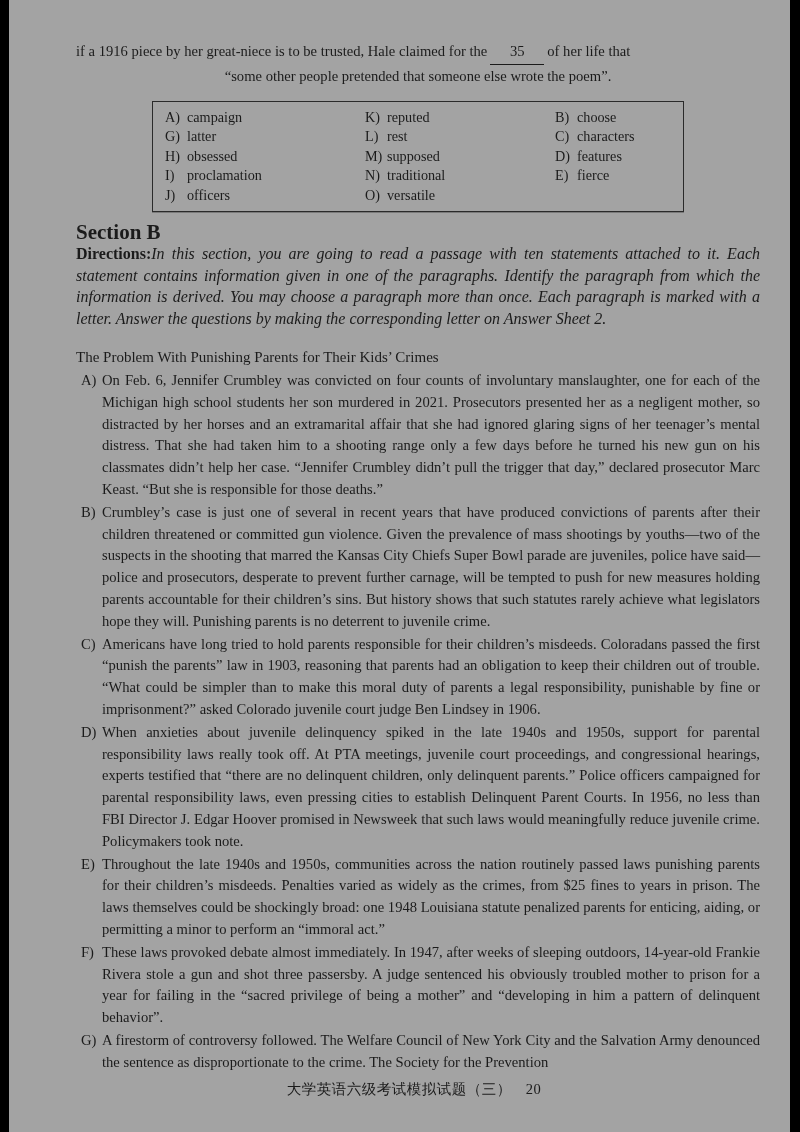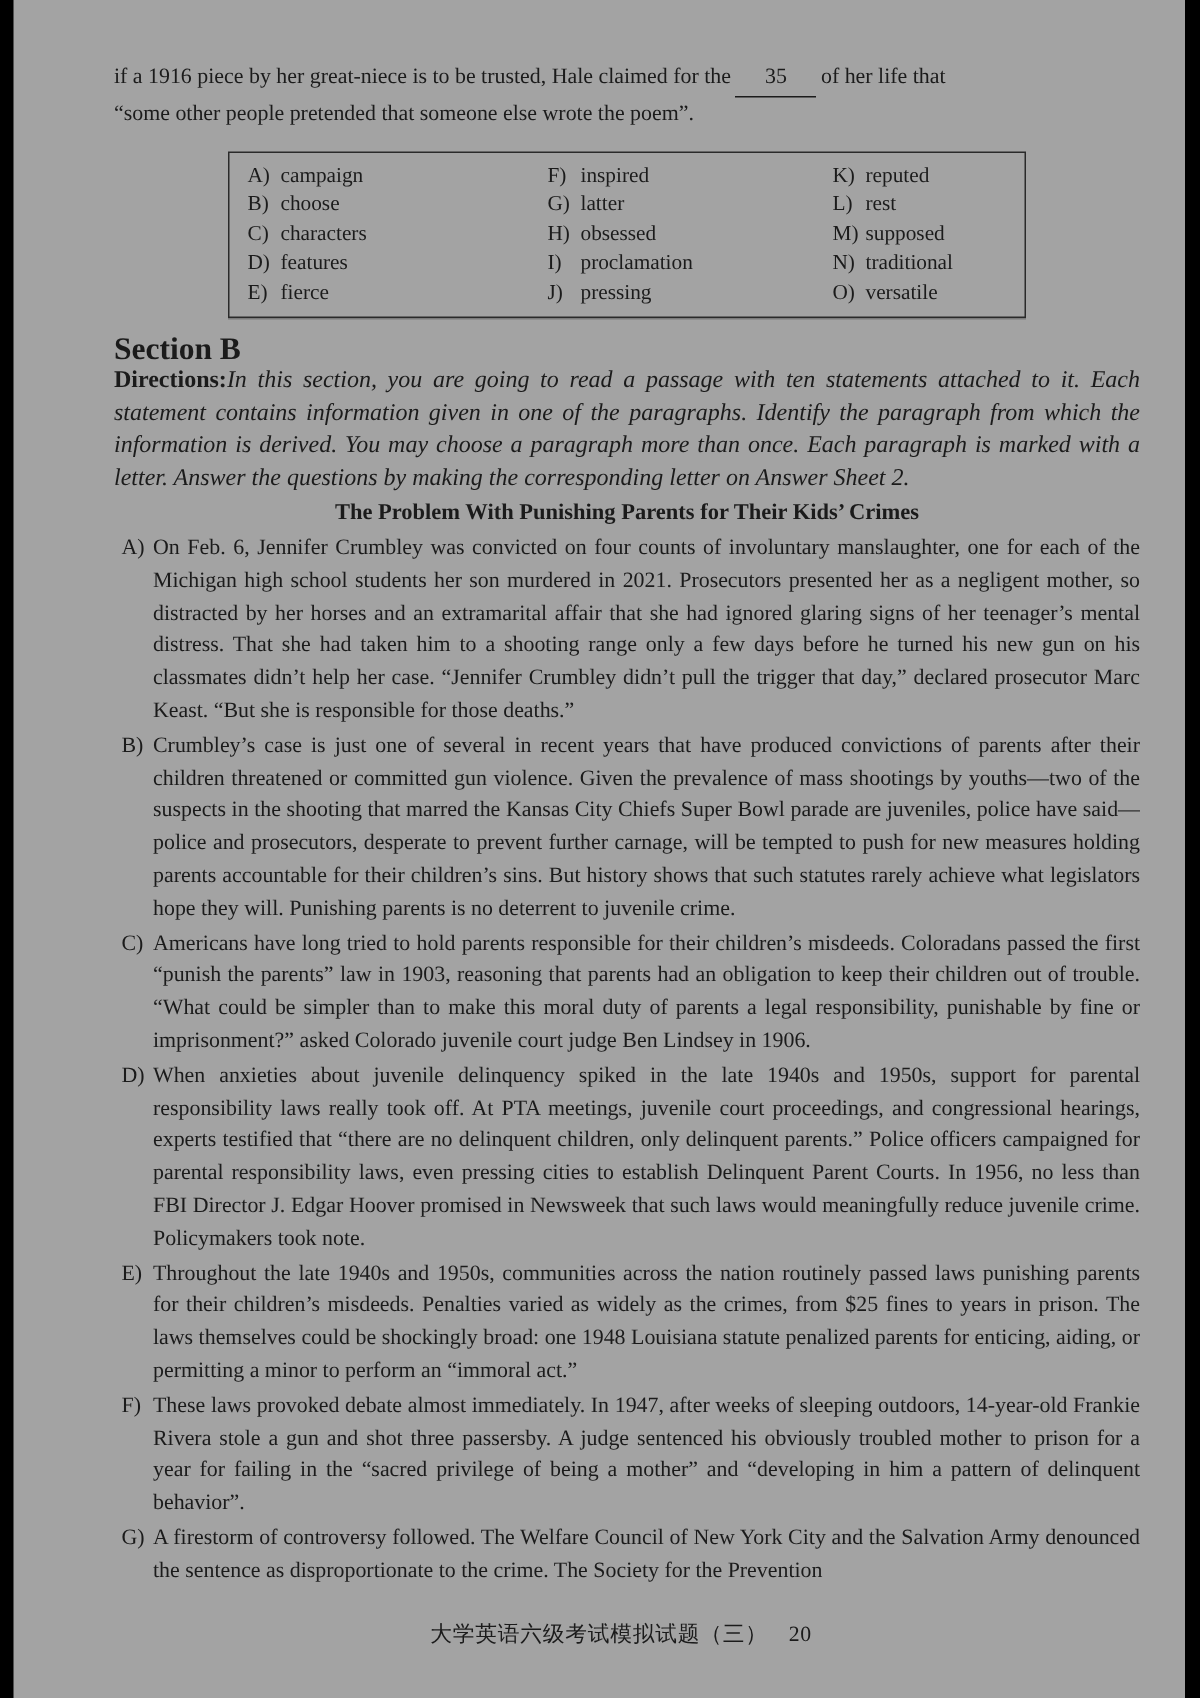--- a/index.html
+++ b/index.html
@@ -42,21 +42,21 @@
     top: 40px;
     width: 684px;
   }
 
   .lead-line {
     font-size: 14.6px;
     line-height: 22.5px;
     text-align: justify;
     margin: 0 0 2px 0;
   }
-  .lead-line .l2 { text-align: left; }
+  .lead-line .l2 { text-align: center; }
 
   .blank-answer {
     display: inline-block;
     min-width: 46px;
     text-align: center;
     border-bottom: 1.4px solid #1b1b1b;
     padding: 0 4px 1px 4px;
     margin: 0 3px;
     font-size: 14.6px;
   }
@@ -95,25 +95,25 @@
     text-align: justify;
     margin: 0;
   }
   .directions .dir-label {
     font-weight: bold;
     font-style: normal;
   }
   .directions .dir-body { font-style: italic; }
 
   .passage-title {
-    text-align: center;
-    font-weight: bold;
+    text-align: left;
+    font-weight: normal;
     font-size: 15px;
     line-height: 22px;
-    margin: 2px 0 2px 0;
+    margin: 17px 0 2px 0;
   }
 
   
   .plist { margin: 0; padding: 0; }
   .pitem {
     display: flex;
     align-items: flex-start;
     margin: 0 0 1px 0;
   }
   .pitem .pkey {
@@ -154,37 +154,36 @@
   <div class="content">
 
     <div class="lead-line">
       <span>if a 1916 piece by her great-niece is to be trusted, Hale claimed for the</span><span class="blank-answer">35</span><span>of her life that</span>
       <div class="l2">“some other people pretended that someone else wrote the poem”.</div>
     </div>
 
     <div class="wordbank">
       <div class="wordbank-grid">
         <div class="wb-cell"><span class="wb-key">A)</span><span>campaign</span></div>
-        <div class="wb-cell"><span class="wb-key">F)</span><span>inspired</span></div>
         <div class="wb-cell"><span class="wb-key">K)</span><span>reputed</span></div>
 
         <div class="wb-cell"><span class="wb-key">B)</span><span>choose</span></div>
         <div class="wb-cell"><span class="wb-key">G)</span><span>latter</span></div>
         <div class="wb-cell"><span class="wb-key">L)</span><span>rest</span></div>
 
         <div class="wb-cell"><span class="wb-key">C)</span><span>characters</span></div>
         <div class="wb-cell"><span class="wb-key">H)</span><span>obsessed</span></div>
         <div class="wb-cell"><span class="wb-key">M)</span><span>supposed</span></div>
 
         <div class="wb-cell"><span class="wb-key">D)</span><span>features</span></div>
         <div class="wb-cell"><span class="wb-key">I)</span><span>proclamation</span></div>
         <div class="wb-cell"><span class="wb-key">N)</span><span>traditional</span></div>
 
         <div class="wb-cell"><span class="wb-key">E)</span><span>fierce</span></div>
-        <div class="wb-cell"><span class="wb-key">J)</span><span>pressing</span></div>
+        <div class="wb-cell"><span class="wb-key">J)</span><span>officers</span></div>
         <div class="wb-cell"><span class="wb-key">O)</span><span>versatile</span></div>
       </div>
     </div>
 
     <div class="section-head">Section B</div>
 
     <p class="directions"><span class="dir-label">Directions:</span><span class="dir-body">In this section, you are going to read a passage with ten statements attached to it. Each statement contains information given in one of the paragraphs. Identify the paragraph from which the information is derived. You may choose a paragraph more than once. Each paragraph is marked with a letter. Answer the questions by making the corresponding letter on Answer Sheet 2.</span></p>
 
     <div class="passage-title">The Problem With Punishing Parents for Their Kids’ Crimes</div>
 

